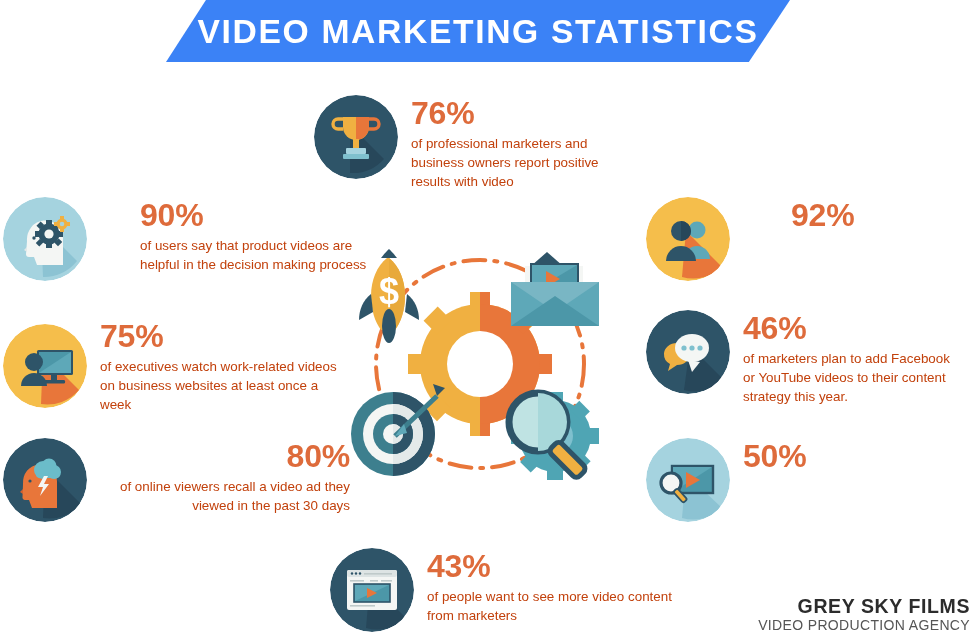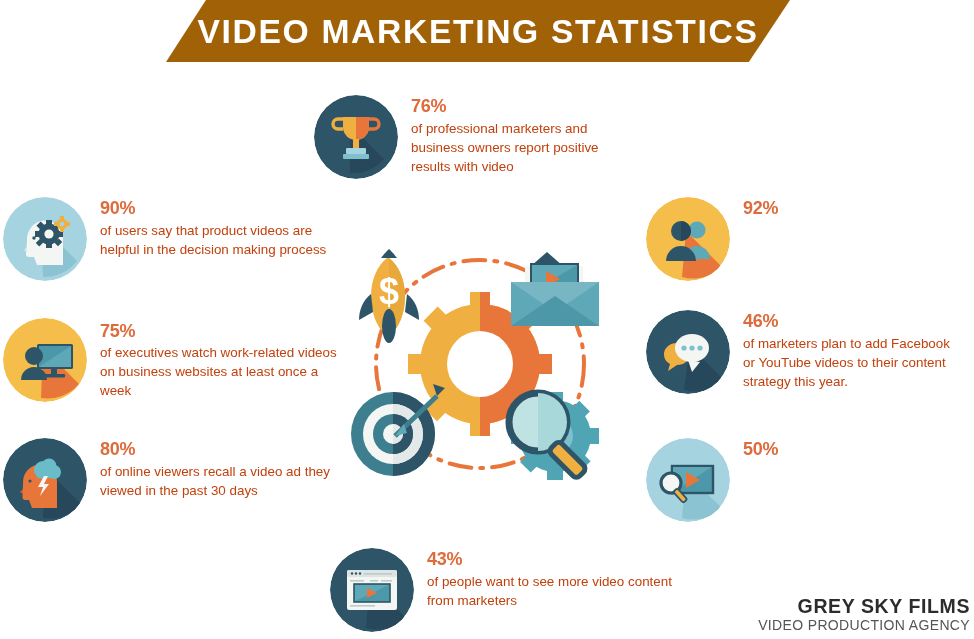--- a/index.html
+++ b/index.html
@@ -13,21 +13,21 @@
     height:639px;
     background:#ffffff;
     overflow:hidden;
   }
 
   
   .banner{
     position:absolute;
     left:166px; top:0px;
     width:624px; height:62px;
-    background:#a16207;
+    background:#3b82f6;
     clip-path:polygon(6.4% 0%, 100% 0%, 93.4% 100%, 0% 100%);
     display:flex;
     align-items:center;
     justify-content:center;
   }
   .banner-title{
     color:#ffffff;
     font-size:33px;
     font-weight:bold;
     letter-spacing:1.6px;
@@ -42,21 +42,21 @@
     position:relative;
     width:84px; height:84px;
     border-radius:50%;
     flex:0 0 84px;
     overflow:hidden;
   }
   .badge svg{ position:absolute; left:0; top:0; width:84px; height:84px; }
   .stat-text{ padding-left:13px; padding-top:2px; }
   .pct{
     color:#DE6B3B;
-    font-size:18px;
+    font-size:32px;
     font-weight:bold;
     line-height:1.05;
     letter-spacing:-0.2px;
     margin-bottom:3px;
   }
   .desc{
     color:#c2410c;
     font-size:13.4px;
     line-height:1.42;
     max-width:250px;
@@ -110,21 +110,21 @@
         <rect x="32" y="53" width="20" height="6" rx="1" fill="#A5D3DF"></rect>
         <rect x="29" y="59" width="26" height="5" rx="1" fill="#7FC0CE"></rect>
       </svg>
     </div>
     <div class="stat-text">
       <div class="pct">76%</div>
       <div class="desc">of professional marketers and business owners report positive results with video</div>
     </div>
   </div>
 
-  <div class="stat left" style="left:3px; top:197px;">
+  <div class="stat left" style="left:3px; top:197px;gap:40px;">
     <div class="badge">
       <svg viewBox="0 0 84 84">
         <circle cx="42" cy="42" r="42" fill="#A5D3DF"></circle>
         <path d="M38 28 L74 64 A42 42 0 0 1 40 80 Z" fill="#8CC3D3"></path>
         <path d="M24 44 a18 19 0 0 1 36 -3 v27 h-26 l-3 -8 h-5 a3 3 0 0 1 -3 -3 z" fill="#F4F6F4"></path>
         <circle cx="31" cy="41" r="1.7" fill="#2E5468"></circle>
         <path d="M24 50 l-3 3 l3 2 z" fill="#E3E9E9"></path>
         <g fill="#2E5468">
           <circle cx="46" cy="37" r="10.5"></circle>
           <rect x="43" y="23" width="6" height="5"></rect>
@@ -166,21 +166,21 @@
         <path d="M18 62 a13 13 0 0 1 26 0 z" fill="#2E5468"></path>
         <circle cx="31" cy="38" r="9" fill="#2E5468"></circle>
       </svg>
     </div>
     <div class="stat-text">
       <div class="pct">75%</div>
       <div class="desc">of executives watch work-related videos on business websites at least once a week</div>
     </div>
   </div>
 
-  <div class="stat left" style="left:3px; top:438px;">
+  <div class="stat left" style="left:3px; top:438px;text-align:right;">
     <div class="badge">
       <svg viewBox="0 0 84 84">
         <circle cx="42" cy="42" r="42" fill="#2E5468"></circle>
         <path d="M42 30 L78 66 A42 42 0 0 1 40 80 Z" fill="#27475A"></path>
         <path d="M20 46 a17 18 0 0 1 34 -3 v27 h-25 l-3 -8 h-4 a2.5 2.5 0 0 1 -2.5 -3 z" fill="#E8763A"></path>
         <circle cx="27" cy="43" r="1.6" fill="#2E5468"></circle>
         <path d="M20 51 l-3 3 l3 2 z" fill="#D4612F"></path>
         <g fill="#6BBCC9">
           <circle cx="40" cy="32" r="9"></circle>
           <circle cx="51" cy="34" r="7"></circle>
@@ -189,21 +189,21 @@
         </g>
         <path d="M41 38 l-6 11 h5 l-3 9 l9 -12 h-5 l4 -8 z" fill="#F4F6F4"></path>
       </svg>
     </div>
     <div class="stat-text">
       <div class="pct">80%</div>
       <div class="desc">of online viewers recall a video ad they viewed in the past 30 days</div>
     </div>
   </div>
 
-  <div class="stat right" style="left:646px; top:197px;">
+  <div class="stat right" style="left:646px; top:197px;gap:48px;">
     <div class="badge">
       <svg viewBox="0 0 84 84">
         <circle cx="42" cy="42" r="42" fill="#F5BE4B"></circle>
         <path d="M40 34 L76 70 A42 42 0 0 1 36 80 Z" fill="#E8763A"></path>
         <g fill="#5EA8B8">
           <circle cx="51" cy="33" r="8.5"></circle>
           <path d="M38 62 a13 13 0 0 1 26 0 z"></path>
         </g>
         <g fill="#2E5468">
           <circle cx="35" cy="34" r="10"></circle>

